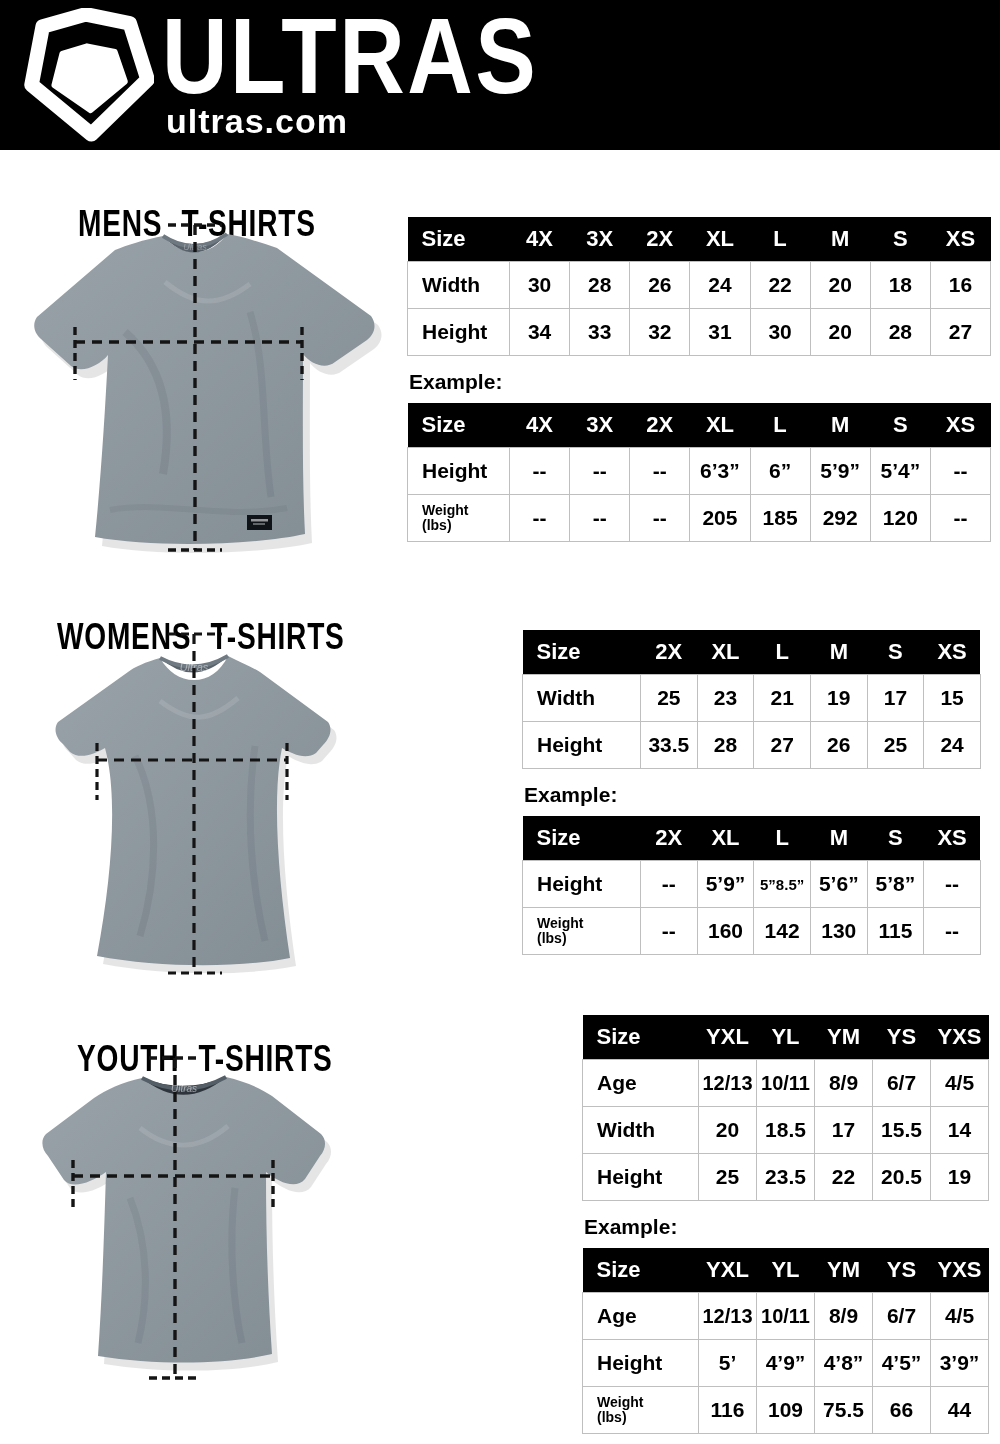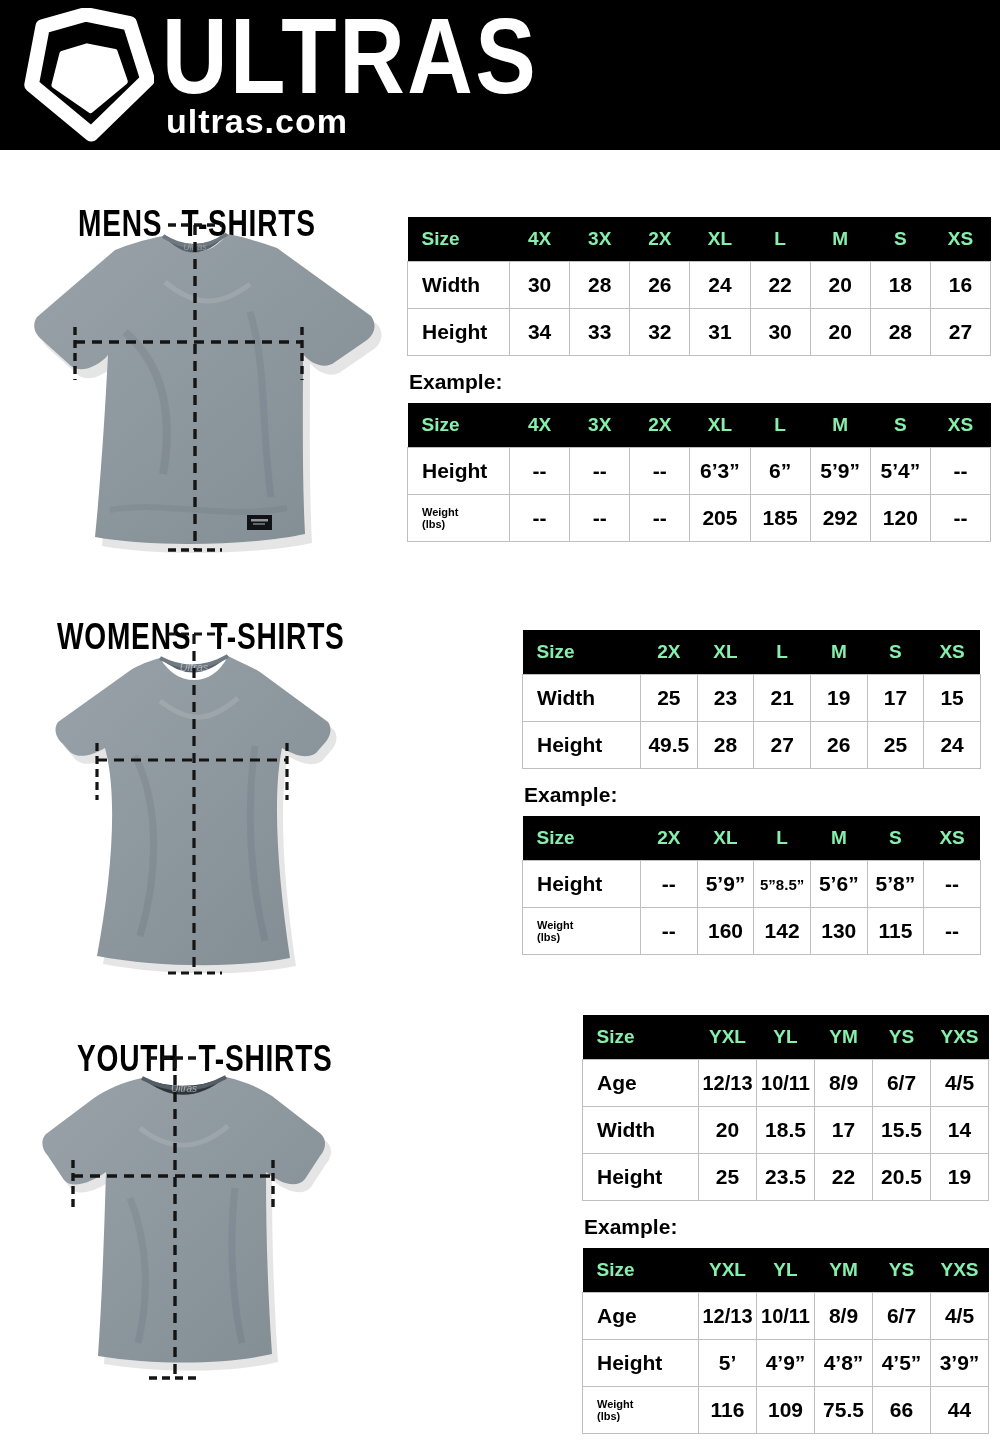--- a/index.html
+++ b/index.html
@@ -28,27 +28,27 @@
 
   
   .tables{position:absolute;}
   #mens-tables{left:407px;top:217px;width:583px;}
   #womens-tables{left:522px;top:630px;width:458px;}
   #youth-tables{left:582px;top:1015px;width:406px;}
 
   .example-label{font-size:21px;font-weight:bold;margin:14px 0 9px 2px;}
 
   table.size-table{border-collapse:collapse;table-layout:fixed;background:#fff;}
-  table.size-table th{background:var(--table-header-bg,#000);color:#86efac;font-size:19px;font-weight:bold;
+  table.size-table th{background:var(--table-header-bg,#000);color:#ffffff;font-size:22px;font-weight:bold;
                       height:44px;text-align:center;padding:0;border:none;}
   table.size-table th.lbl{text-align:left;padding-left:14px;}
   table.size-table td{border:1px solid var(--grid-line,#bfbfbf);height:46px;text-align:center;
                       font-size:21px;font-weight:bold;padding:0;}
   table.size-table td.lbl{text-align:left;padding-left:14px;}
-  table.size-table td.multiline{font-size:11px;line-height:1.1;white-space:pre-line;}
+  table.size-table td.multiline{font-size:14px;line-height:1.1;white-space:pre-line;}
   table.size-table td.v5{font-size:20px;}
   table.size-table td.v6{font-size:15px;}
 </style>
 </head>
 <body>
 
 <div class="page">
 
   <div class="brandbar">
     <svg class="logo" viewBox="0 0 100 100">
@@ -274,21 +274,21 @@
               <td class="lbl">Width</td>
               <td>25</td>
               <td>23</td>
               <td>21</td>
               <td>19</td>
               <td>17</td>
               <td>15</td>
             </tr>
             <tr>
               <td class="lbl">Height</td>
-              <td>49.5</td>
+              <td>33.5</td>
               <td>28</td>
               <td>27</td>
               <td>26</td>
               <td>25</td>
               <td>24</td>
             </tr>
           </tbody>
         </table>
       </div>
     <div class="example-label">Example:</div>

